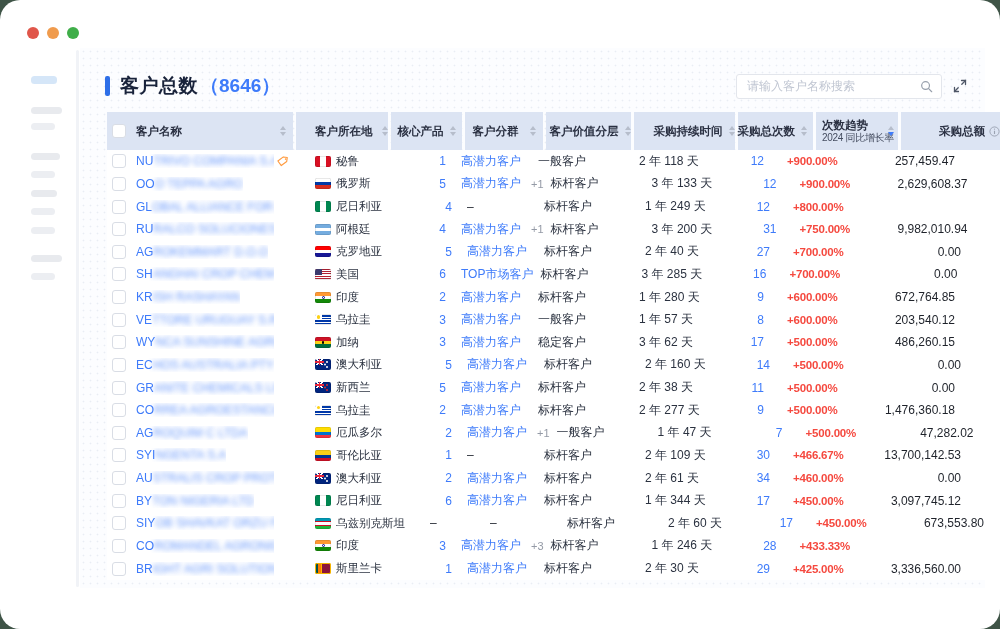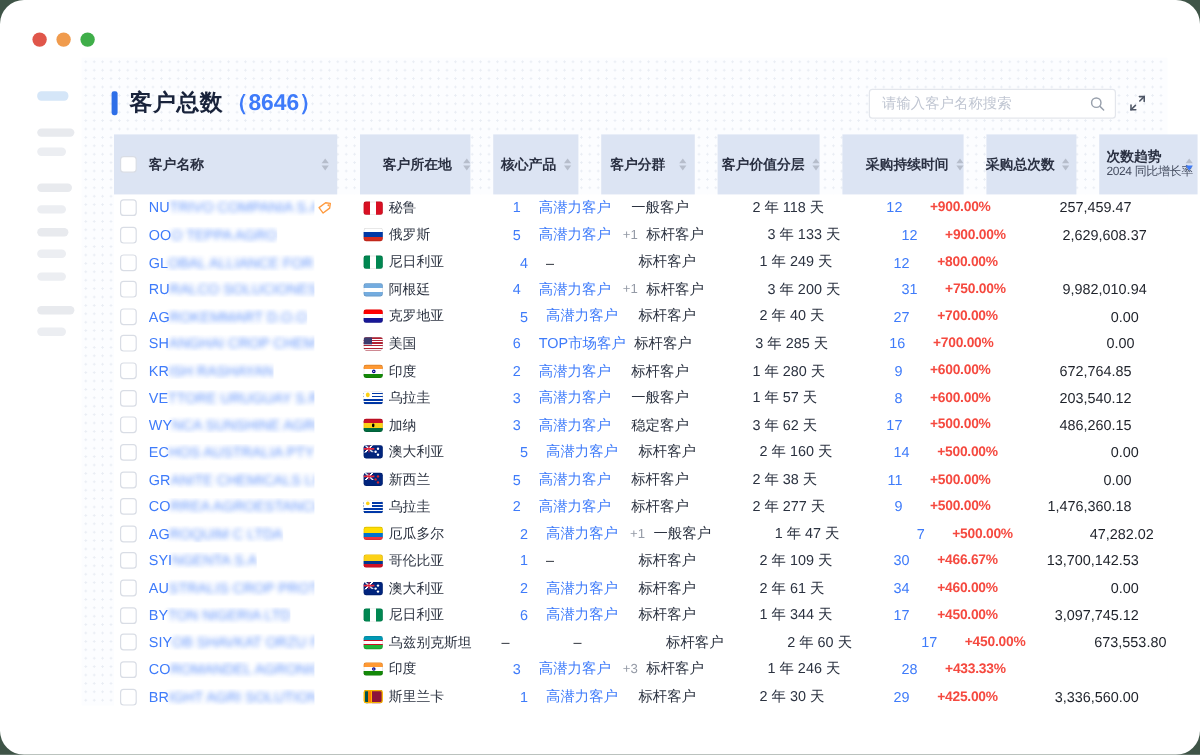--- a/index.html
+++ b/index.html
@@ -12,37 +12,37 @@
   .dot{width:12px;height:12px;border-radius:50%;}
   .dot.r{background:#e0564a}.dot.y{background:#f09b4d}.dot.g{background:#3fae49}
 
   
   .sbar{position:absolute;left:31px;height:7px;border-radius:3.5px;background:#eceef2;}
   .sbar.dk{background:#e8eaee;}
   .sbar.blue{background:#d5e6f8;height:8px;}
   .divider{position:absolute;left:76px;top:50px;width:3px;height:537px;background:#f1f3f7;border-radius:2px;}
 
   
-  .panel{position:absolute;left:68px;top:48px;width:905px;height:540px;
+  .panel{position:absolute;left:80px;top:48px;width:905px;height:540px;
     background-color:#fcfdff;
     background-image:radial-gradient(circle,#e9edf4 0.9px,transparent 1.05px);
     background-size:7px 7px;}
 
   .titlebar{position:absolute;left:25px;top:24px;right:18px;height:28px;display:flex;align-items:center;}
   .accent{width:5px;height:20px;background:#2e6fe8;border-radius:2px;margin-right:10px;flex:0 0 5px;}
   .title{font-size:19px;font-weight:700;color:#19233b;letter-spacing:0.5px;}
   .count{font-size:19px;font-weight:700;color:#3e7bfa;margin-left:2px;}
   .searchbox{margin-left:auto;width:188px;height:23px;border:1px solid #e3e6ec;border-radius:3px;background:#fff;display:flex;align-items:center;padding:0 8px;}
   .searchbox input{border:0;outline:0;flex:1;font-size:12px;color:#333;background:transparent;min-width:0;}
   ::placeholder{color:#c0c6d2;}
   .expand{margin-left:11px;display:flex;align-items:center;cursor:pointer;}
 
   
   .table{position:absolute;left:27px;top:64px;width:878px;}
-  .thead{display:flex;gap:19px;height:50px;}
+  .thead{display:flex;gap:3px;height:38px;}
   .hcell{background:#dce4f3;display:flex;align-items:center;font-size:11.5px;font-weight:600;color:#2a3042;box-sizing:border-box;position:relative;}
   .tbody{background:#fff;}
   .trow{display:flex;gap:3px;height:22.63px;font-size:12px;color:#272c36;}
   .trow>div{display:flex;align-items:center;box-sizing:border-box;}
 
   .c1{flex:0 0 186px;padding-left:5px;}
   .c2{flex:0 0 80px;padding-left:19px;white-space:nowrap;}
   .c3{flex:0 0 71px;justify-content:flex-end;padding-right:4px;}
   .c4{flex:0 0 78px;padding-left:8px;white-space:nowrap;}
   .c5{flex:0 0 82px;padding-left:4px;}

